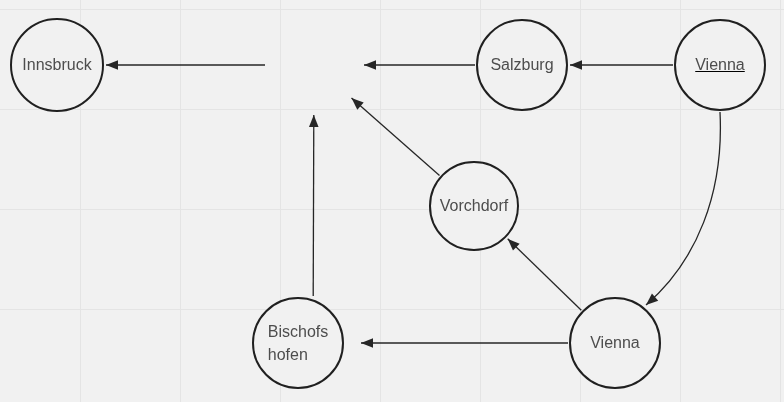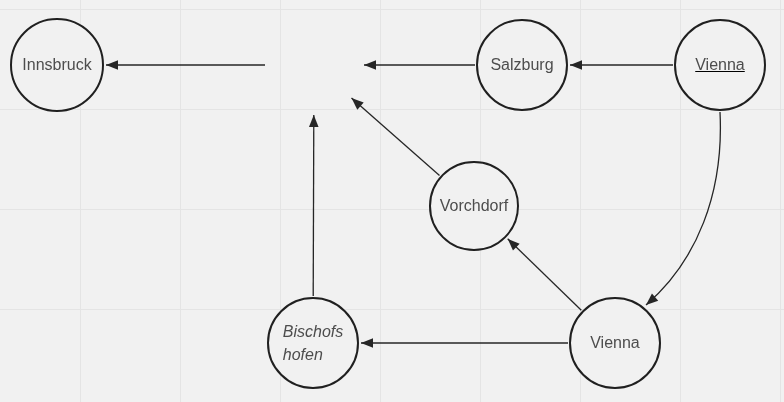--- a/index.html
+++ b/index.html
@@ -58,21 +58,21 @@
       </div>
       <div class="node" style="left: 476px; top: 19px; height: 92px; width: 92px;">
         <span>Salzburg</span>
       </div>
       <div class="node" style="left: 674px; top: 19px; height: 92px; width: 92px; text-decoration: underline;">
         <span>Vienna</span>
       </div>
       <div class="node" style="left: 429px; top: 161px; height: 90px; width: 90px;">
         <span>Vorchdorf</span>
       </div>
-      <div class="node" style="left: 267px; top: 297px; height: 92px; width: 92px; font-style: italic;">
+      <div class="node" style="left: 252px; top: 297px; height: 92px; width: 92px;">
         <span>Bischofs
 hofen</span>
       </div>
       <div class="node" style="left: 569px; top: 297px; height: 92px; width: 92px;">
         <span>Vienna</span>
       </div>
     </div>
   <svg class="edge-layer" width="784" height="402" xmlns="http://www.w3.org/2000/svg">
     <defs>
       <marker id="arrowhead" markerUnits="userSpaceOnUse" markerWidth="14" markerHeight="12" refX="13" refY="6" orient="auto">

